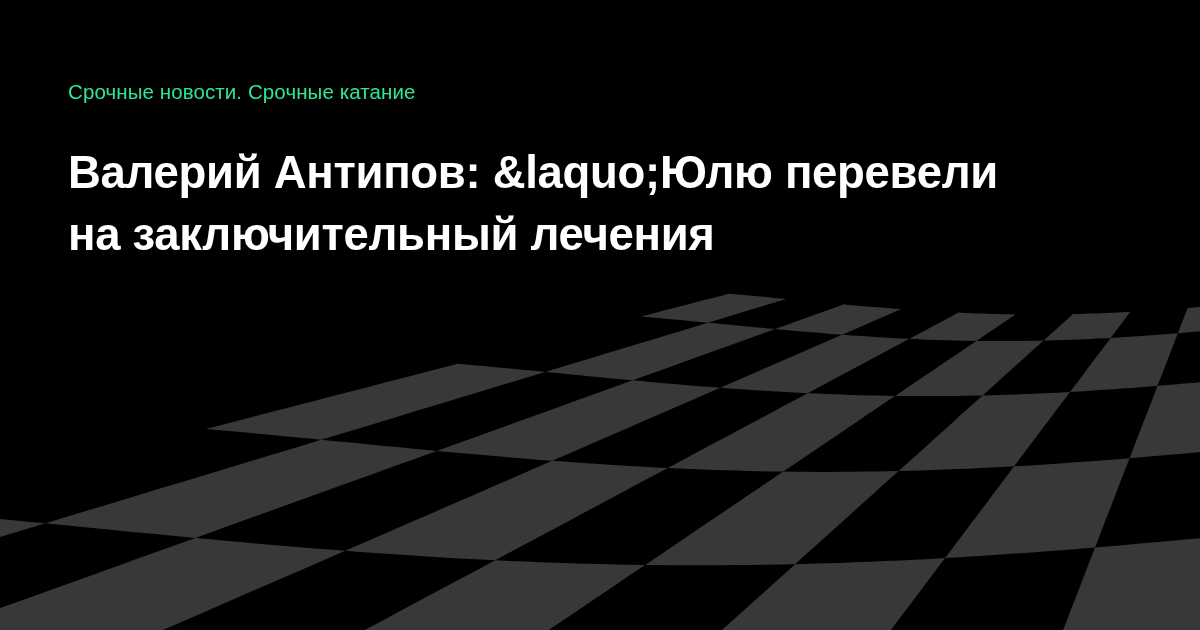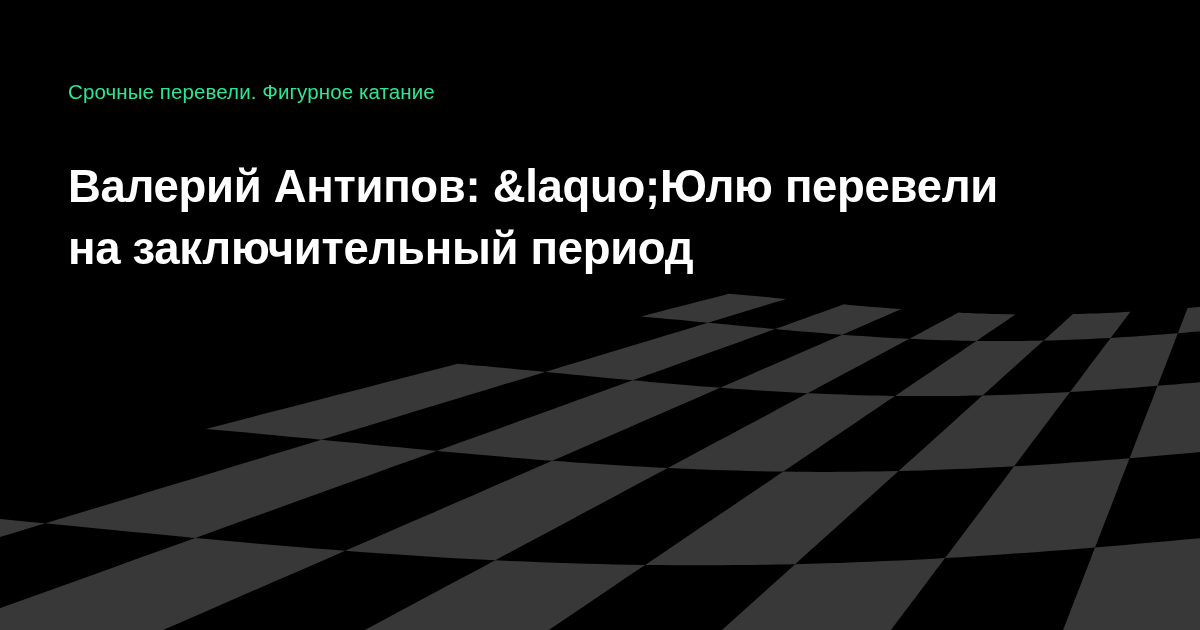--- a/index.html
+++ b/index.html
@@ -54,21 +54,21 @@
     line-height: 26px;
     font-weight: 500;
     letter-spacing: 0.1px;
     color: #2fe595;
     white-space: nowrap;
   }
 
   .headline {
     position: absolute;
     left: 68px;
-    top: 156px;
+    top: 142px;
     margin: 0;
     width: 1070px;
     font-size: 45.5px;
     line-height: 62px;
     font-weight: 700;
     letter-spacing: -0.3px;
     color: #ffffff;
     word-wrap: break-word;
   }
 
@@ -114,21 +114,21 @@
         <path d="M-878.9,709.3L-855.3,711.4L-831.7,713.6L-808.1,715.8L-784.5,718.0L-760.9,720.2L-737.3,722.5L-713.7,724.8L-690.1,727.1L-666.5,729.4L-642.9,731.7L-642.9,731.7L-681.7,743.5L-720.9,755.3L-760.5,767.3L-800.4,779.4L-840.8,791.7L-881.5,804.0L-922.7,816.4L-964.2,829.0L-1006.1,841.7L-1048.3,854.5L-1048.3,854.5L-1077.0,851.7L-1105.7,848.9L-1134.3,846.0L-1163.0,843.3L-1191.7,840.5L-1220.3,837.8L-1249.0,835.1L-1277.7,832.4L-1306.3,829.8L-1335.0,827.2L-1335.0,827.2L-1287.4,814.9L-1240.3,802.7L-1193.6,790.7L-1147.3,778.7L-1101.5,766.8L-1056.1,755.1L-1011.1,743.5L-966.6,732.0L-922.5,720.6L-878.9,709.3Z" fill="#383838"></path>
         <path d="M-406.9,754.8L-383.3,757.0L-359.7,759.2L-336.1,761.3L-312.5,763.5L-288.9,765.5L-265.3,767.6L-241.7,769.6L-218.1,771.5L-194.5,773.4L-170.9,775.2L-170.9,775.2L-200.0,787.9L-229.4,800.7L-259.1,813.6L-289.1,826.6L-319.3,839.8L-349.9,853.1L-380.7,866.5L-411.9,880.0L-443.3,893.7L-475.0,907.5L-475.0,907.5L-503.7,905.2L-532.3,902.9L-561.0,900.6L-589.7,898.1L-618.3,895.6L-647.0,893.1L-675.7,890.5L-704.3,887.9L-733.0,885.3L-761.7,882.6L-761.7,882.6L-724.7,869.2L-688.0,856.0L-651.7,843.0L-615.7,830.0L-580.1,817.2L-544.7,804.4L-509.8,791.8L-475.1,779.4L-440.9,767.0L-406.9,754.8Z" fill="#383838"></path>
         <path d="M65.1,790.2L88.7,791.3L112.3,792.4L135.9,793.3L159.5,794.2L183.1,795.0L206.7,795.7L230.3,796.3L253.9,796.8L277.5,797.3L301.0,797.6L301.0,797.6L281.7,810.7L262.1,824.0L242.3,837.4L222.3,850.9L202.1,864.5L181.7,878.3L161.2,892.2L140.4,906.2L119.5,920.4L98.3,934.7L98.3,934.7L69.7,934.3L41.0,933.7L12.3,933.1L-16.3,932.3L-45.0,931.5L-73.7,930.5L-102.3,929.5L-131.0,928.3L-159.7,927.0L-188.3,925.7L-188.3,925.7L-161.9,911.6L-135.7,897.6L-109.8,883.7L-84.1,870.0L-58.6,856.3L-33.4,842.9L-8.4,829.5L16.3,816.3L40.8,803.2L65.1,790.2Z" fill="#383838"></path>
         <path d="M537.0,796.4L560.6,795.8L584.2,795.1L607.8,794.3L631.4,793.5L655.0,792.6L678.6,791.5L702.2,790.5L725.8,789.3L749.4,788.0L773.0,786.7L773.0,786.7L763.3,799.6L753.5,812.6L743.6,825.8L733.6,839.1L723.6,852.5L713.4,866.0L703.1,879.7L692.7,893.5L682.2,907.4L671.7,921.4L671.7,921.4L643.0,923.1L614.3,924.6L585.7,926.0L557.0,927.3L528.3,928.5L499.7,929.7L471.0,930.7L442.3,931.7L413.7,932.5L385.0,933.2L385.0,933.2L400.9,919.0L416.6,904.8L432.1,890.8L447.6,876.9L462.8,863.2L478.0,849.6L493.0,836.1L507.8,822.7L522.5,809.5L537.0,796.4Z" fill="#383838"></path>
         <path d="M1009.0,770.0L1032.6,768.0L1056.2,766.0L1079.8,763.9L1103.4,761.8L1127.0,759.6L1150.6,757.5L1174.2,755.2L1197.8,753.0L1221.4,750.8L1245.0,748.5L1245.0,748.5L1245.0,760.6L1245.0,772.8L1245.0,785.1L1245.0,797.6L1245.0,810.2L1245.0,822.9L1245.0,835.7L1245.0,848.6L1245.0,861.7L1245.0,874.9L1245.0,874.9L1216.3,877.7L1187.7,880.4L1159.0,883.1L1130.3,885.8L1101.7,888.5L1073.0,891.1L1044.3,893.6L1015.7,896.2L987.0,898.6L958.3,901.0L958.3,901.0L963.6,887.4L968.9,873.8L974.0,860.4L979.2,847.1L984.3,833.9L989.3,820.9L994.3,808.0L999.3,795.2L1004.2,782.5L1009.0,770.0Z" fill="#383838"></path>
       </g>
   </svg>
 
   <div class="content">
 
-    <p class="kicker">Срочные перевели. Фигурное катание</p>
+    <p class="kicker">Срочные новости. Срочные катание</p>
 
     <h1 class="headline">
       <span class="headline-line">Валерий Антипов: &amp;laquo;Юлю перевели</span>
-      <span class="headline-line">на заключительный период</span>
+      <span class="headline-line">на заключительный лечения</span>
     </h1>
 
   </div>
 </div>
 
 </body></html>

